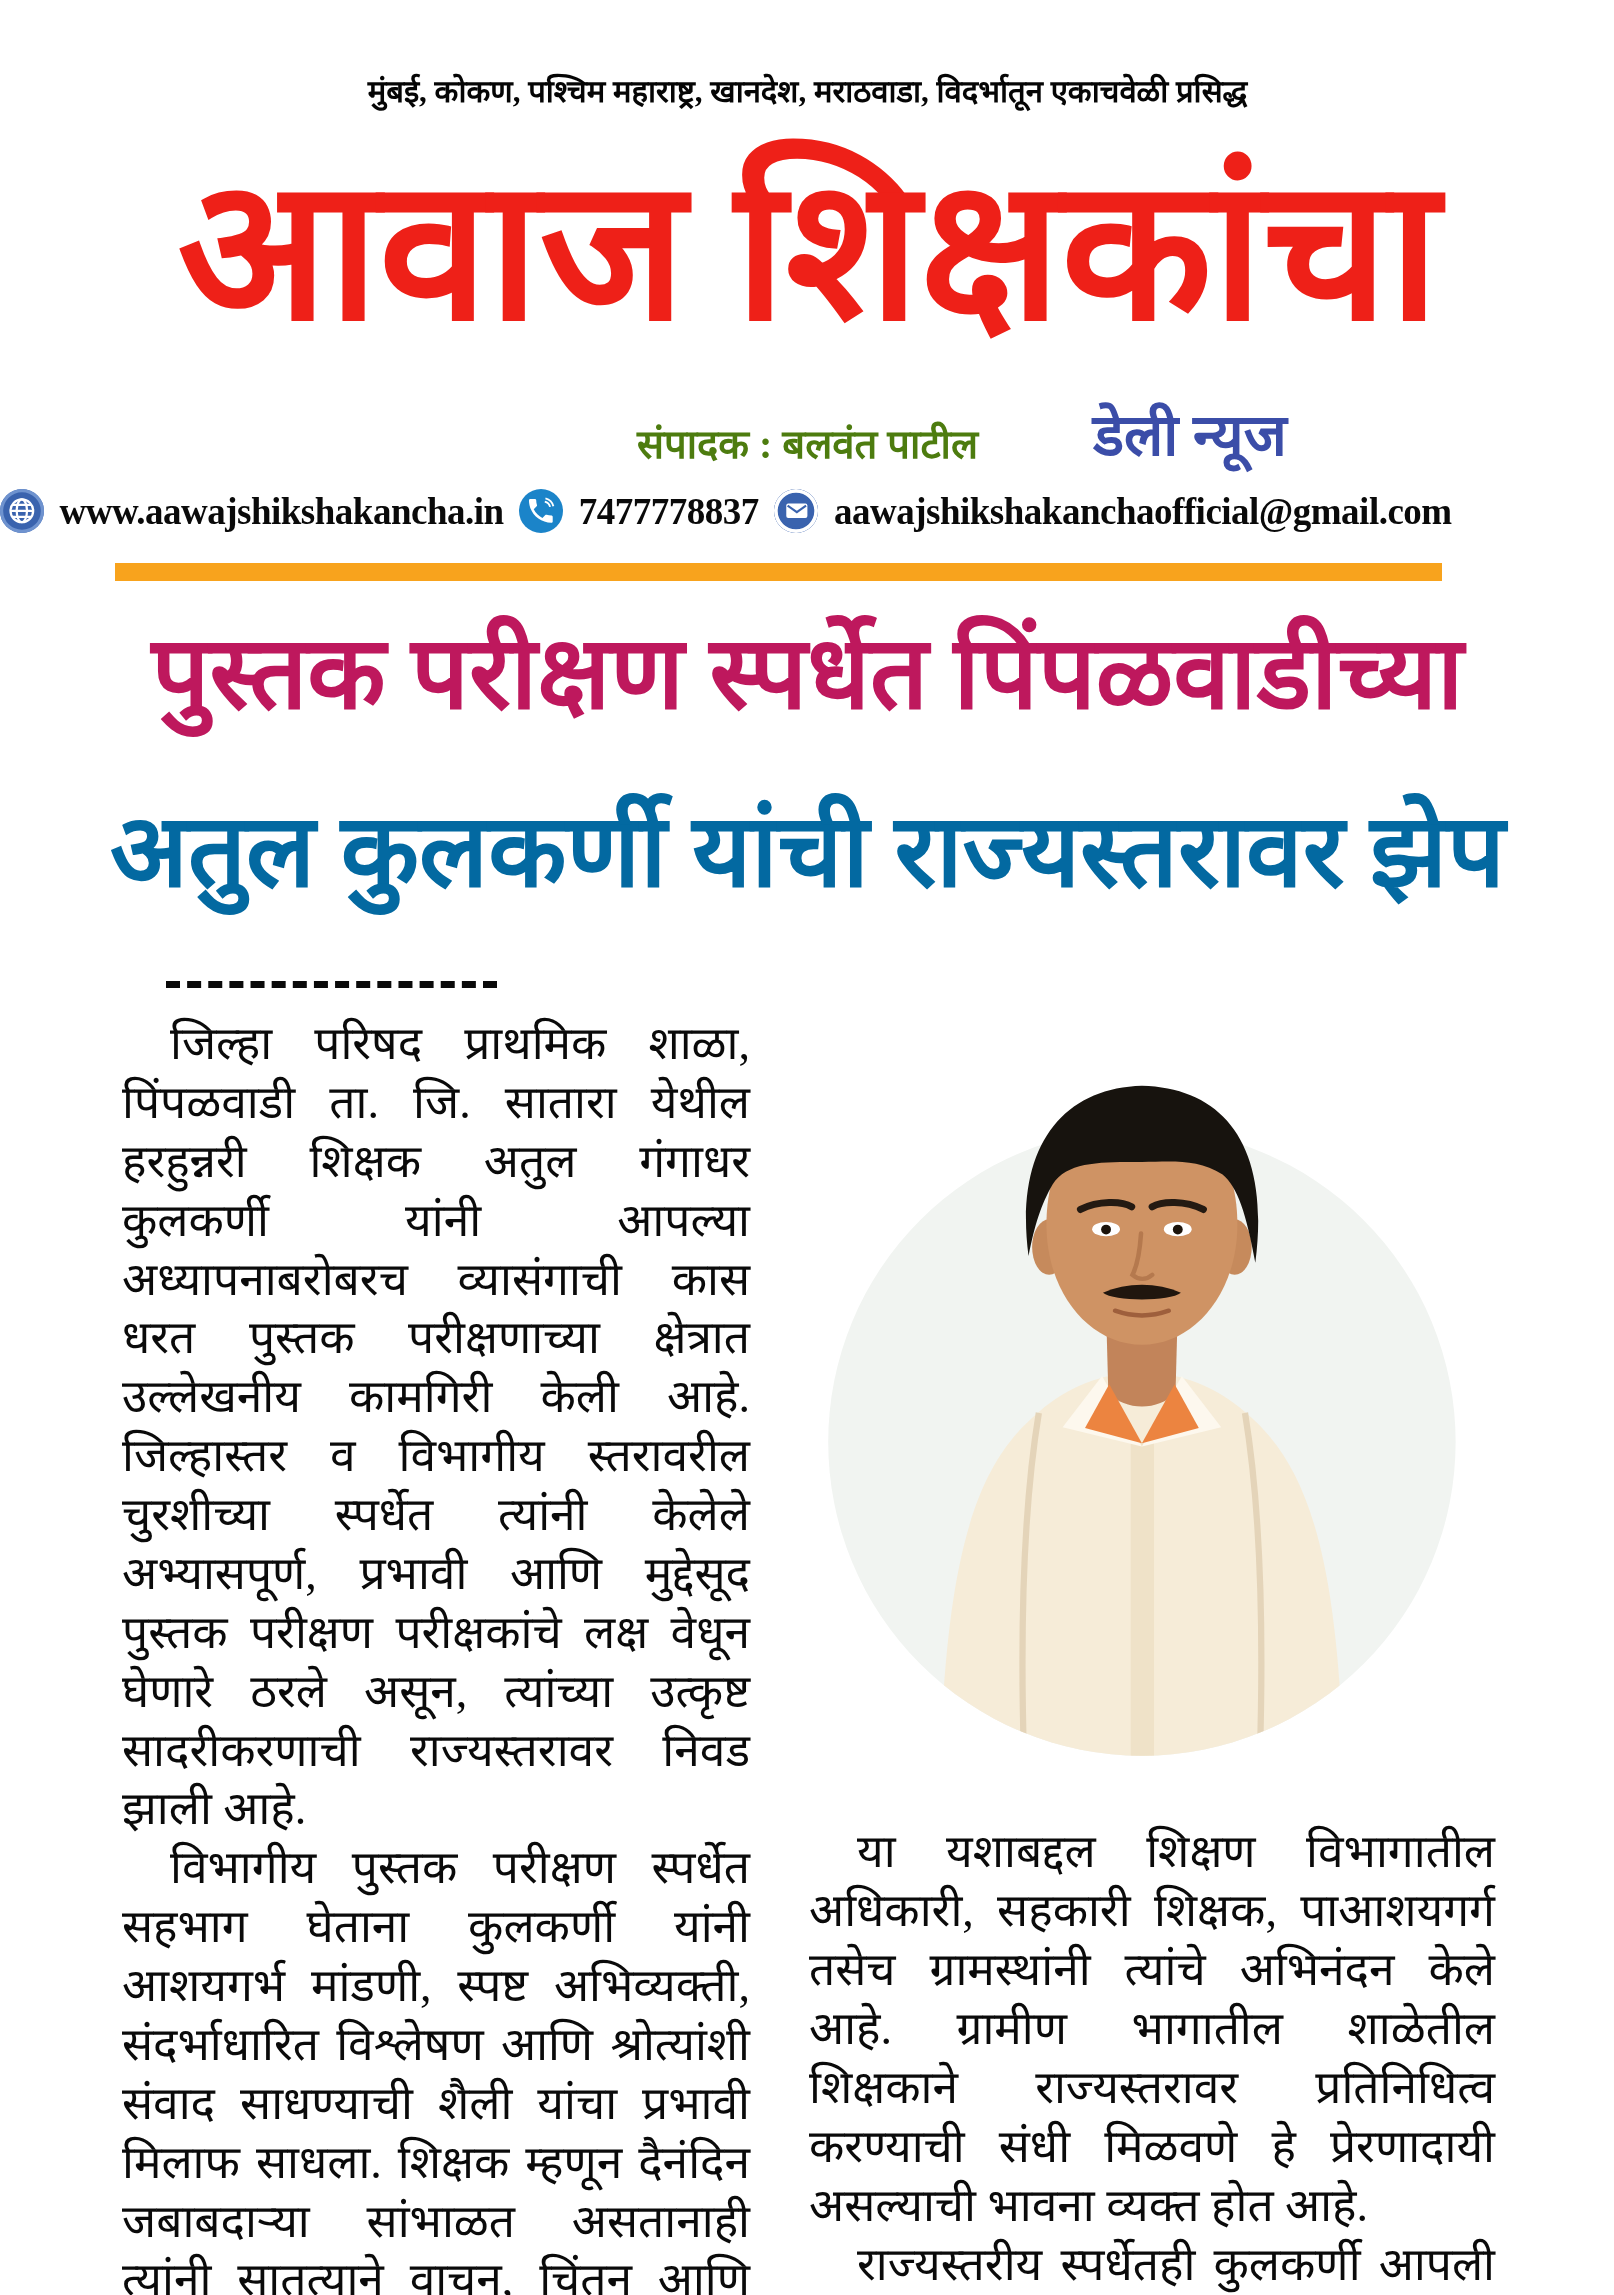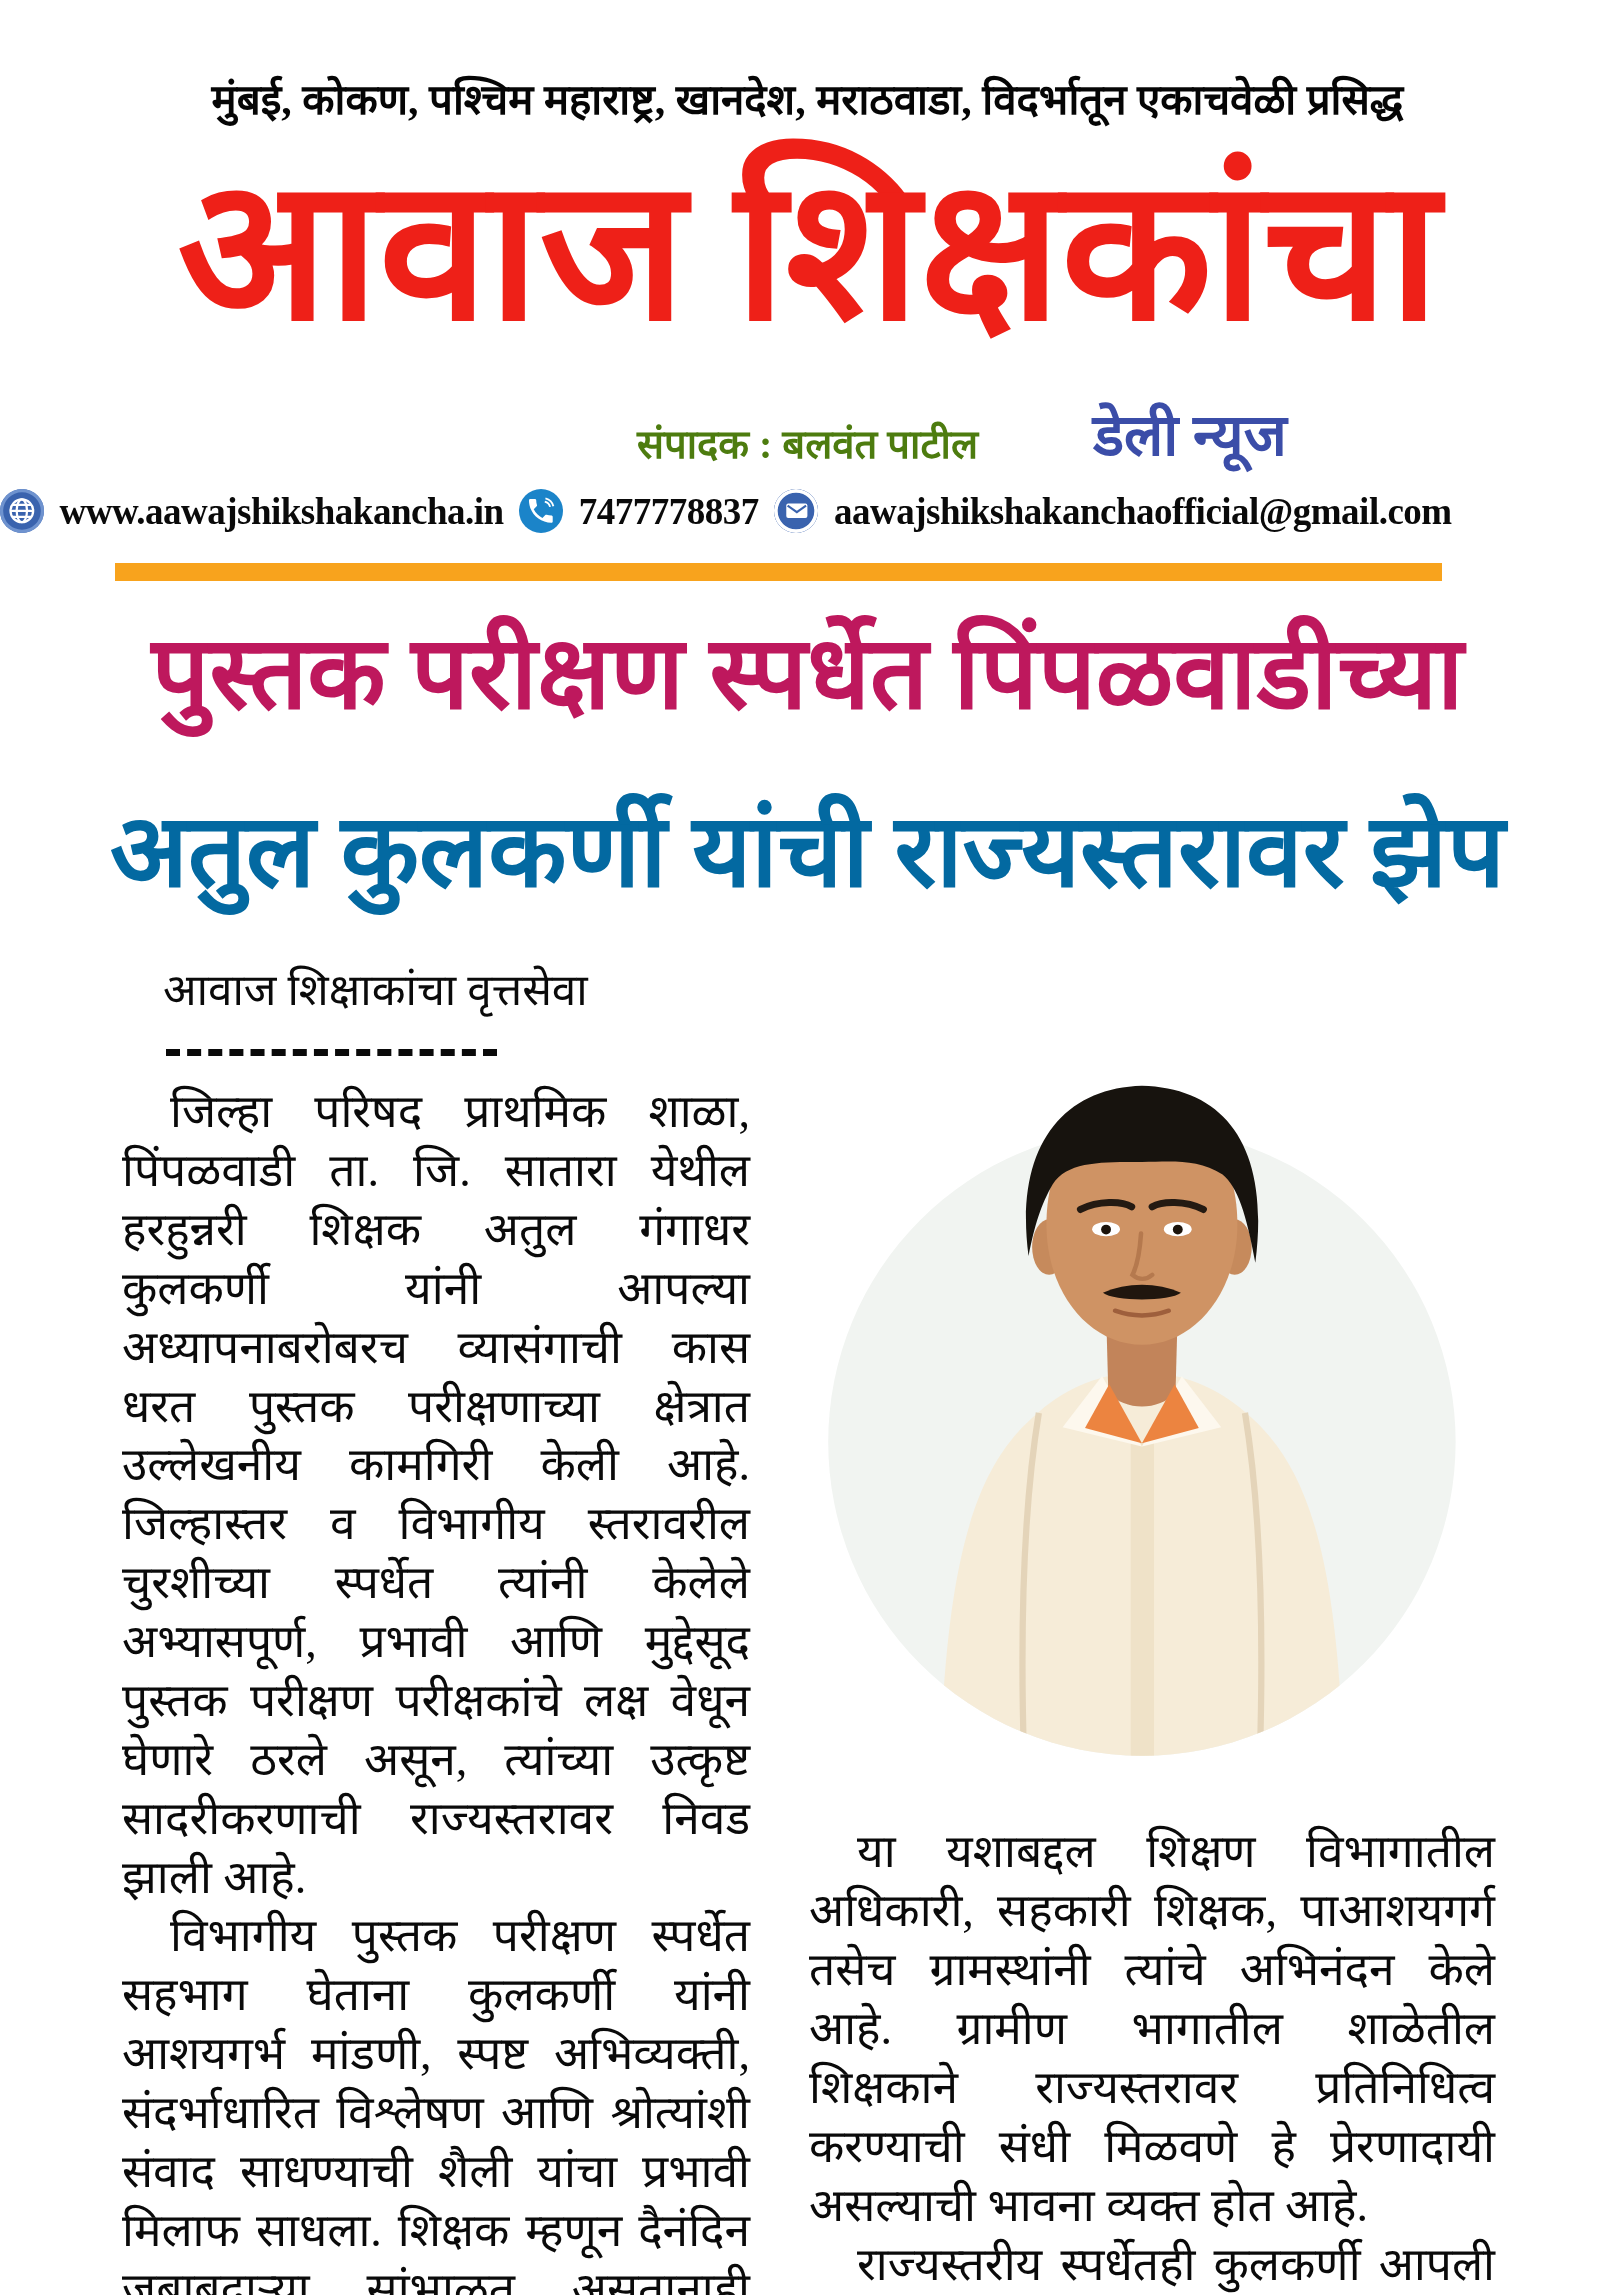--- a/index.html
+++ b/index.html
@@ -7,21 +7,21 @@
     position:relative;
     width:1615px;height:2621px;
     background:#ffffff;
     overflow:hidden;
     font-family:"Liberation Serif","DejaVu Serif",serif;
     color:#0a0a0a;
   }
   
   .tagline{
     position:absolute;top:69px;left:0;width:100%;
-    text-align:center;font-size:42px;font-weight:bold;color:#050505;
+    text-align:center;font-size:31px;font-weight:bold;color:#050505;
     white-space:nowrap;
   }
   .mast-title{
     position:absolute;top:108px;left:0;width:100%;margin:1px;
     text-align:center;font-size:197px;line-height:1.45;font-weight:bold;
     color:#ee2018;white-space:nowrap;
   }
   .edition{
     position:absolute;top:393px;left:1093px;
     font-size:58px;font-weight:bold;color:#3b4da8;white-space:nowrap;
@@ -113,21 +113,20 @@
   </div>
 
   <div class="orange-bar"></div>
 
   <h2 class="headline-1">पुस्तक परीक्षण स्पर्धेत पिंपळवाडीच्या</h2>
   <h2 class="headline-2">अतुल कुलकर्णी यांची राज्यस्तरावर झेप</h2>
 
   <div class="columns">
     <div class="col-left">
       <div class="byline-block">
-        <div class="byline">आवाज शिक्षाकांचा वृत्तसेवा</div>
       </div>
       <div class="dash-rule"></div>
       <p>जिल्हा परिषद प्राथमिक शाळा, पिंपळवाडी ता. जि. सातारा येथील हरहुन्नरी शिक्षक अतुल गंगाधर कुलकर्णी यांनी आपल्या अध्यापनाबरोबरच व्यासंगाची कास धरत पुस्तक परीक्षणाच्या क्षेत्रात उल्लेखनीय कामगिरी केली आहे. जिल्हास्तर व विभागीय स्तरावरील चुरशीच्या स्पर्धेत त्यांनी केलेले अभ्यासपूर्ण, प्रभावी आणि मुद्देसूद पुस्तक परीक्षण परीक्षकांचे लक्ष वेधून घेणारे ठरले असून, त्यांच्या उत्कृष्ट सादरीकरणाची राज्यस्तरावर निवड झाली आहे.</p>
       <p>विभागीय पुस्तक परीक्षण स्पर्धेत सहभाग घेताना कुलकर्णी यांनी आशयगर्भ मांडणी, स्पष्ट अभिव्यक्ती, संदर्भाधारित विश्लेषण आणि श्रोत्यांशी संवाद साधण्याची शैली यांचा प्रभावी मिलाफ साधला. शिक्षक म्हणून दैनंदिन जबाबदाऱ्या सांभाळत असतानाही त्यांनी सातत्याने वाचन, चिंतन आणि लेखनाचा व्यासंग जपला. त्याचाच परिपाक म्हणून हे यश मिळाल्याचे शिक्षणतज्ज्ञांकडून सांगण्यात येत आहे.</p>
     </div>
 
     <div class="col-right">
       <div class="photo">
         <svg viewBox="0 0 1495 1880">
           <defs>

